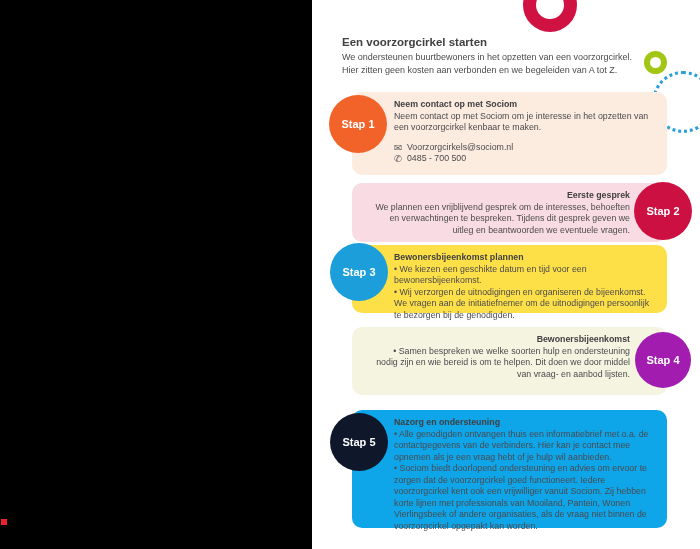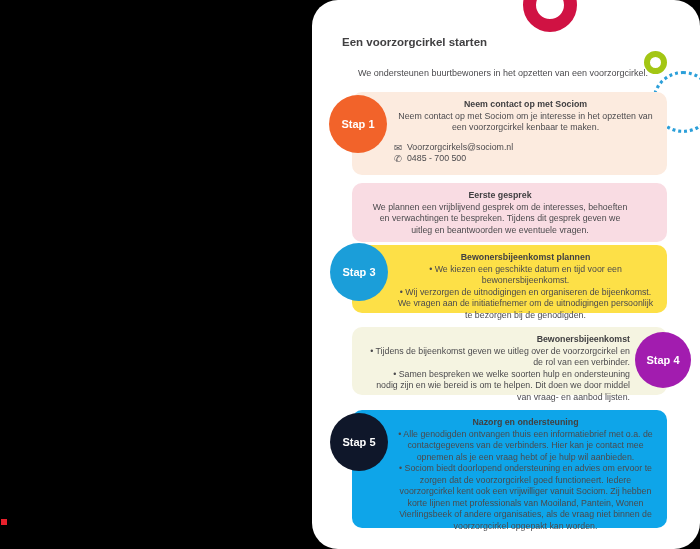--- a/index.html
+++ b/index.html
@@ -3,42 +3,42 @@
 <meta charset="utf-8">
 <style>
   html,body{margin:0;padding:0;}
   body{
     width:700px;height:549px;position:relative;overflow:hidden;
     background:#000;
     font-family:"Liberation Sans","DejaVu Sans",sans-serif;
   }
   .page{
     position:absolute;left:312px;top:0;width:388px;height:549px;
-    background:#fff;overflow:hidden;border-radius:26px;
+    background:#fff;overflow:hidden;
   }
   
   .ring-top{position:absolute;left:211px;top:-22px;width:28px;height:28px;
     border:13px solid #d01243;border-radius:50%;}
   .ring-green{position:absolute;left:332px;top:51px;width:11px;height:11px;
     border:6px solid #a3c614;border-radius:50%;}
   .dotted-circle{position:absolute;left:340px;top:71px;width:56px;height:56px;
     border:3px dotted #2b9fd9;border-radius:50%;}
   .red-square{position:absolute;left:1px;top:519px;width:6px;height:6px;background:#e8212c;}
   
   .page-title{position:absolute;left:30px;top:36px;margin:0;
     font-size:11.5px;font-weight:bold;color:#414042;}
   .intro{position:absolute;left:30px;top:51px;margin:0;width:330px;
     font-size:9px;line-height:12.5px;color:#4b4a4d;}
-  .intro p{margin:16px;}
+  .intro p{margin:0;}
   
   .card{position:absolute;border-radius:10px;box-sizing:border-box;
     color:#4b4a4d;font-size:8.8px;line-height:11.5px;}
   .card p{margin:0;}
   .card .card-title{font-weight:bold;color:#414042;}
-  .card.align-left{padding:7px 10px 5px 42px;text-align:center;}
+  .card.align-left{padding:7px 10px 5px 42px;text-align:left;}
   .card.align-right{padding:7px 37px 5px 18px;text-align:right;}
   .card1{left:40px;top:92px;width:315px;height:83px;}
   .card2{left:40px;top:183px;width:315px;height:59px;}
   .card3{left:40px;top:245px;width:315px;height:68px;}
   .card4{left:40px;top:327px;width:315px;height:68px;}
   .card5{left:40px;top:410px;width:315px;height:118px;}
   
   .badge{position:absolute;border-radius:50%;display:flex;align-items:center;
     justify-content:center;color:#fff;font-weight:bold;font-size:11px;z-index:3;}
   .badge1{left:17px;top:95px;width:58px;height:58px;}
@@ -77,35 +77,35 @@
         <span>Voorzorgcirkels@sociom.nl</span>
       </div>
       <div class="contact-row">
         <span class="icon">✆</span>
         <span>0485 - 700 500</span>
       </div>
     </div>
   </section>
   <div class="badge badge1" style="background: rgb(242, 99, 42);">Stap 1</div>
 
-  <section class="card card2 align-right" style="background: rgb(249, 220, 227); text-align: center;">
+  <section class="card card2 align-right" style="background: rgb(249, 220, 227);">
     <p class="card-title">Eerste gesprek</p>
     <p>We plannen een vrijblijvend gesprek om de interesses, behoeften en verwachtingen te bespreken. Tijdens dit gesprek geven we uitleg en beantwoorden we eventuele vragen.</p>
   </section>
+  <div class="badge badge2" style="background: rgb(204, 16, 66);">Stap 2</div>
 
   <section class="card card3 align-left" style="background: #fde047;">
     <p class="card-title">Bewonersbijeenkomst plannen</p>
     <p>• We kiezen een geschikte datum en tijd voor een bewonersbijeenkomst.</p>
     <p>• Wij verzorgen de uitnodigingen en organiseren de bijeenkomst. We vragen aan de initiatiefnemer om de uitnodigingen persoonlijk te bezorgen bij de genodigden.</p>
   </section>
   <div class="badge badge3" style="background: rgb(27, 158, 217);">Stap 3</div>
 
   <section class="card card4 align-right" style="background: rgb(245, 244, 225);">
     <p class="card-title">Bewonersbijeenkomst</p>
-    <p>• Tijdens de bijeenkomst geven we uitleg over de voorzorgcirkel en de rol van een verbinder.</p>
     <p>• Samen bespreken we welke soorten hulp en ondersteuning nodig zijn en wie bereid is om te helpen. Dit doen we door middel van vraag- en aanbod lijsten.</p>
   </section>
   <div class="badge badge4" style="background: #a21caf;">Stap 4</div>
 
   <section class="card card5 align-left" style="background: #0ea5e9;">
     <p class="card-title">Nazorg en ondersteuning</p>
     <p>• Alle genodigden ontvangen thuis een informatiebrief met o.a. de contactgegevens van de verbinders. Hier kan je contact mee opnemen als je een vraag hebt of je hulp wil aanbieden.</p>
     <p>• Sociom biedt doorlopend ondersteuning en advies om ervoor te zorgen dat de voorzorgcirkel goed functioneert. Iedere voorzorgcirkel kent ook een vrijwilliger vanuit Sociom. Zij hebben korte lijnen met professionals van Mooiland, Pantein, Wonen Vierlingsbeek of andere organisaties, als de vraag niet binnen de voorzorgcirkel opgepakt kan worden.</p>
   </section>
   <div class="badge badge5" style="background: #0f172a;">Stap 5</div>

